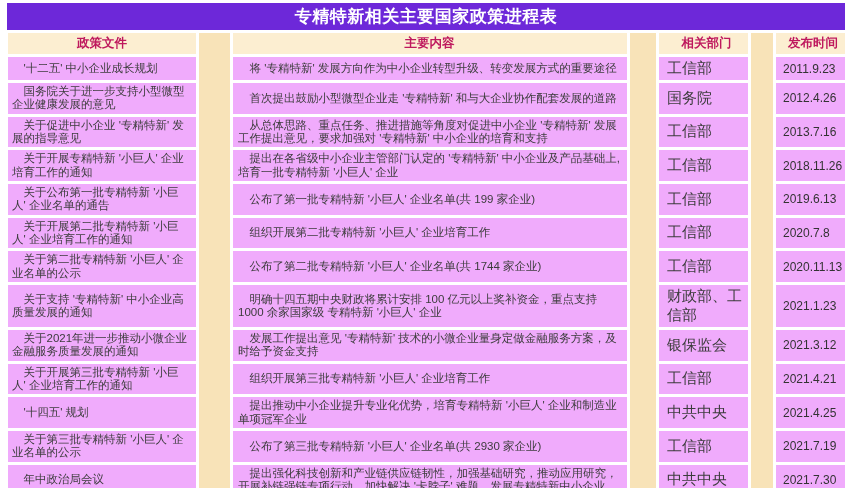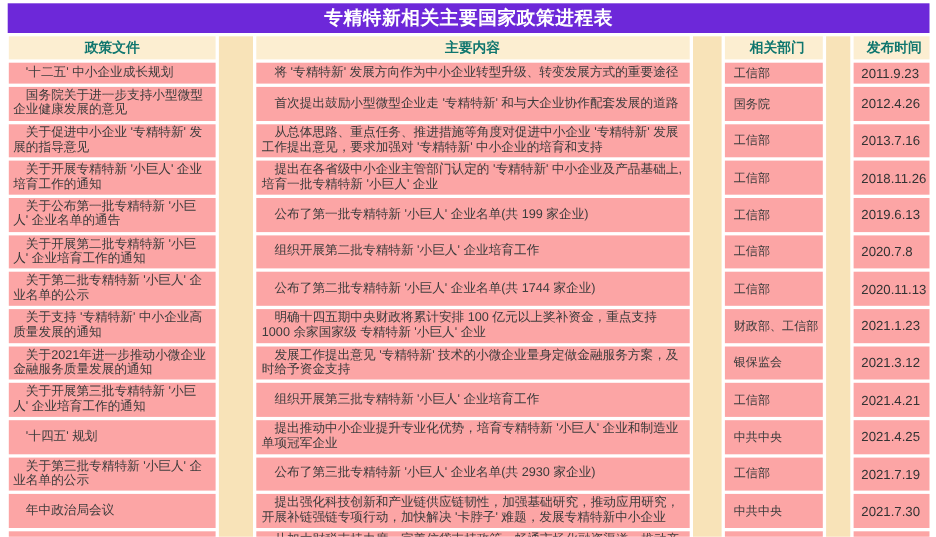--- a/index.html
+++ b/index.html
@@ -27,39 +27,39 @@
   .band2{left:622px;width:26px;}
   .band3{left:743px;width:22px;}
 
   .row{
     display:grid;
     grid-template-columns:188px 37px 394px 32px 89px 28px 69px;
     margin-bottom:3px;
     position:relative;z-index:1;
   }
   .cell{
-    background:#fca5a5;
+    background:#f0abfc;
     display:flex;align-items:center;
     min-height:17px;
     color:#3C3C3C;
   }
   .sp{background:transparent;}
 
   .hrow .cell{
     background:#FCEED1;justify-content:center;
     min-height:18px;
   }
   .hrow .cell span{
-    font-weight:bold;font-size:12.5px;color:#0f766e;text-indent:0;width:auto;
+    font-weight:bold;font-size:12.5px;color:#be185d;text-indent:0;width:auto;
   }
 
   .cell span{display:block;width:100%;}
   .c1 span{font-size:11.5px;line-height:1.16;padding:2px 4px;text-indent:1em;}
   .c2 span{font-size:11.5px;line-height:1.16;padding:2px 6px 2px 5px;text-indent:1em;}
-  .c3 span{font-size:11px;padding:2px 2px 2px 8px;}
+  .c3 span{font-size:15px;padding:2px 2px 2px 8px;}
   .c4 span{font-size:12px;padding:2px 2px 2px 7px;color:#333333;}
 </style>
 </head>
 <body>
 
 <div class="page">
 
   <div class="banner">
     <span>专精特新相关主要国家政策进程表</span>
   </div>

